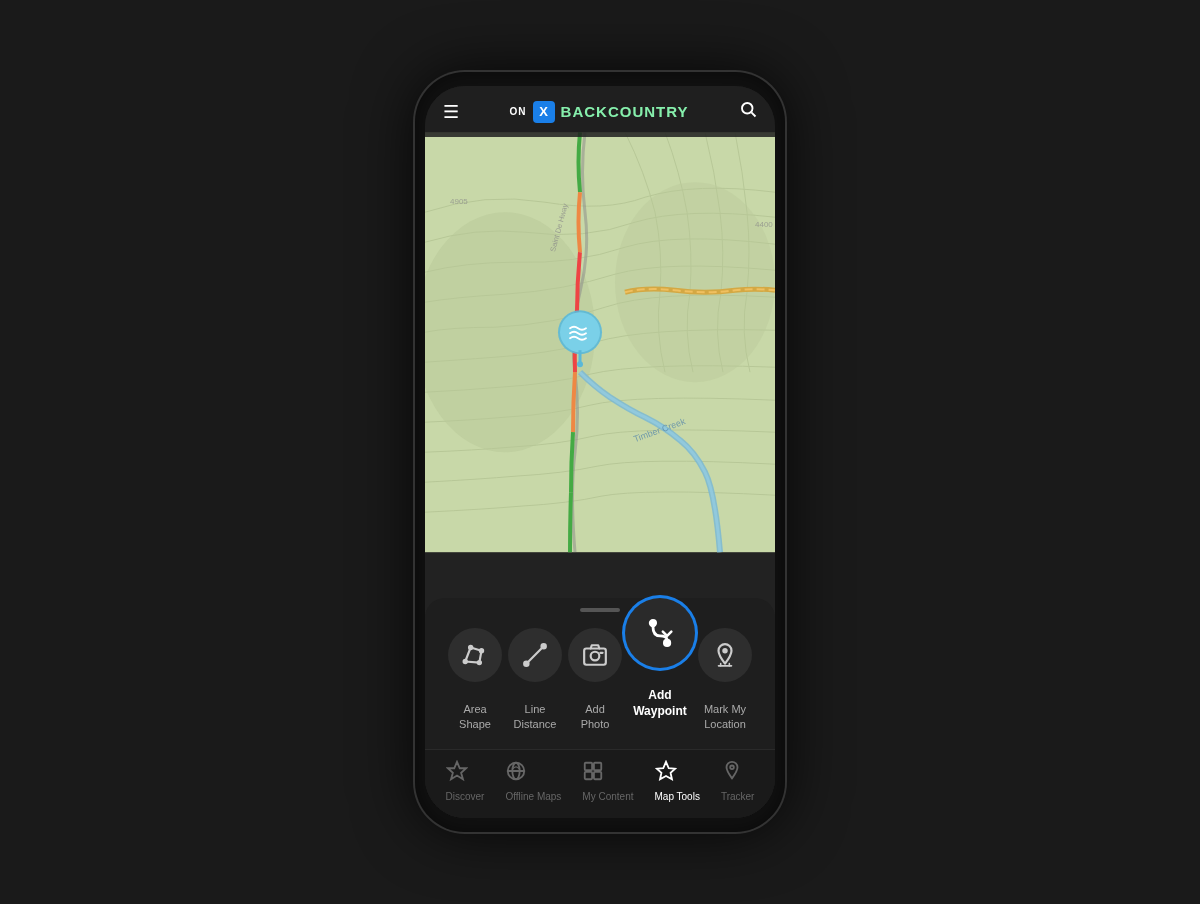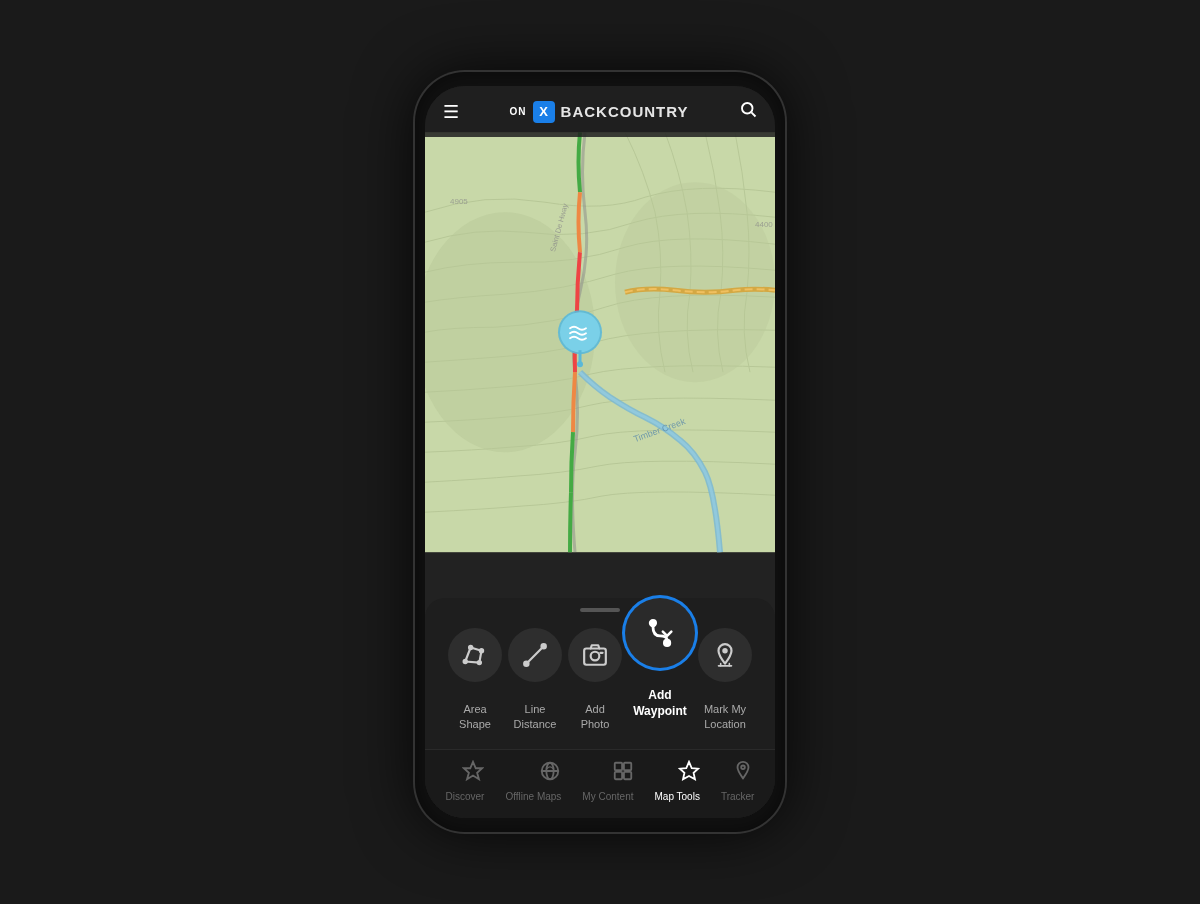--- a/index.html
+++ b/index.html
@@ -74,21 +74,21 @@
       font-size: 13px;
       width: 22px;
       height: 22px;
       border-radius: 4px;
       display: flex;
       align-items: center;
       justify-content: center;
     }
 
     .logo-backcountry {
-      color: #e5e5e5;
+      color: #86efac;
       font-weight: 600;
       font-size: 15px;
       letter-spacing: 1px;
     }
 
     .header-search-icon {
       color: #fff;
       font-size: 18px;
     }
 
@@ -187,21 +187,21 @@
       justify-content: space-around;
       align-items: flex-start;
       background: #1a1a1a;
       padding: 10px 10px 16px;
       border-top: 1px solid #2a2a2a;
     }
 
     .nav-item {
       display: flex;
       flex-direction: column;
-      align-items: flex-end;
+      align-items: flex-start;
       gap: 4px;
       cursor: pointer;
     }
 
     .nav-icon {
       color: #666;
       font-size: 20px;
     }
 
     .nav-label {

